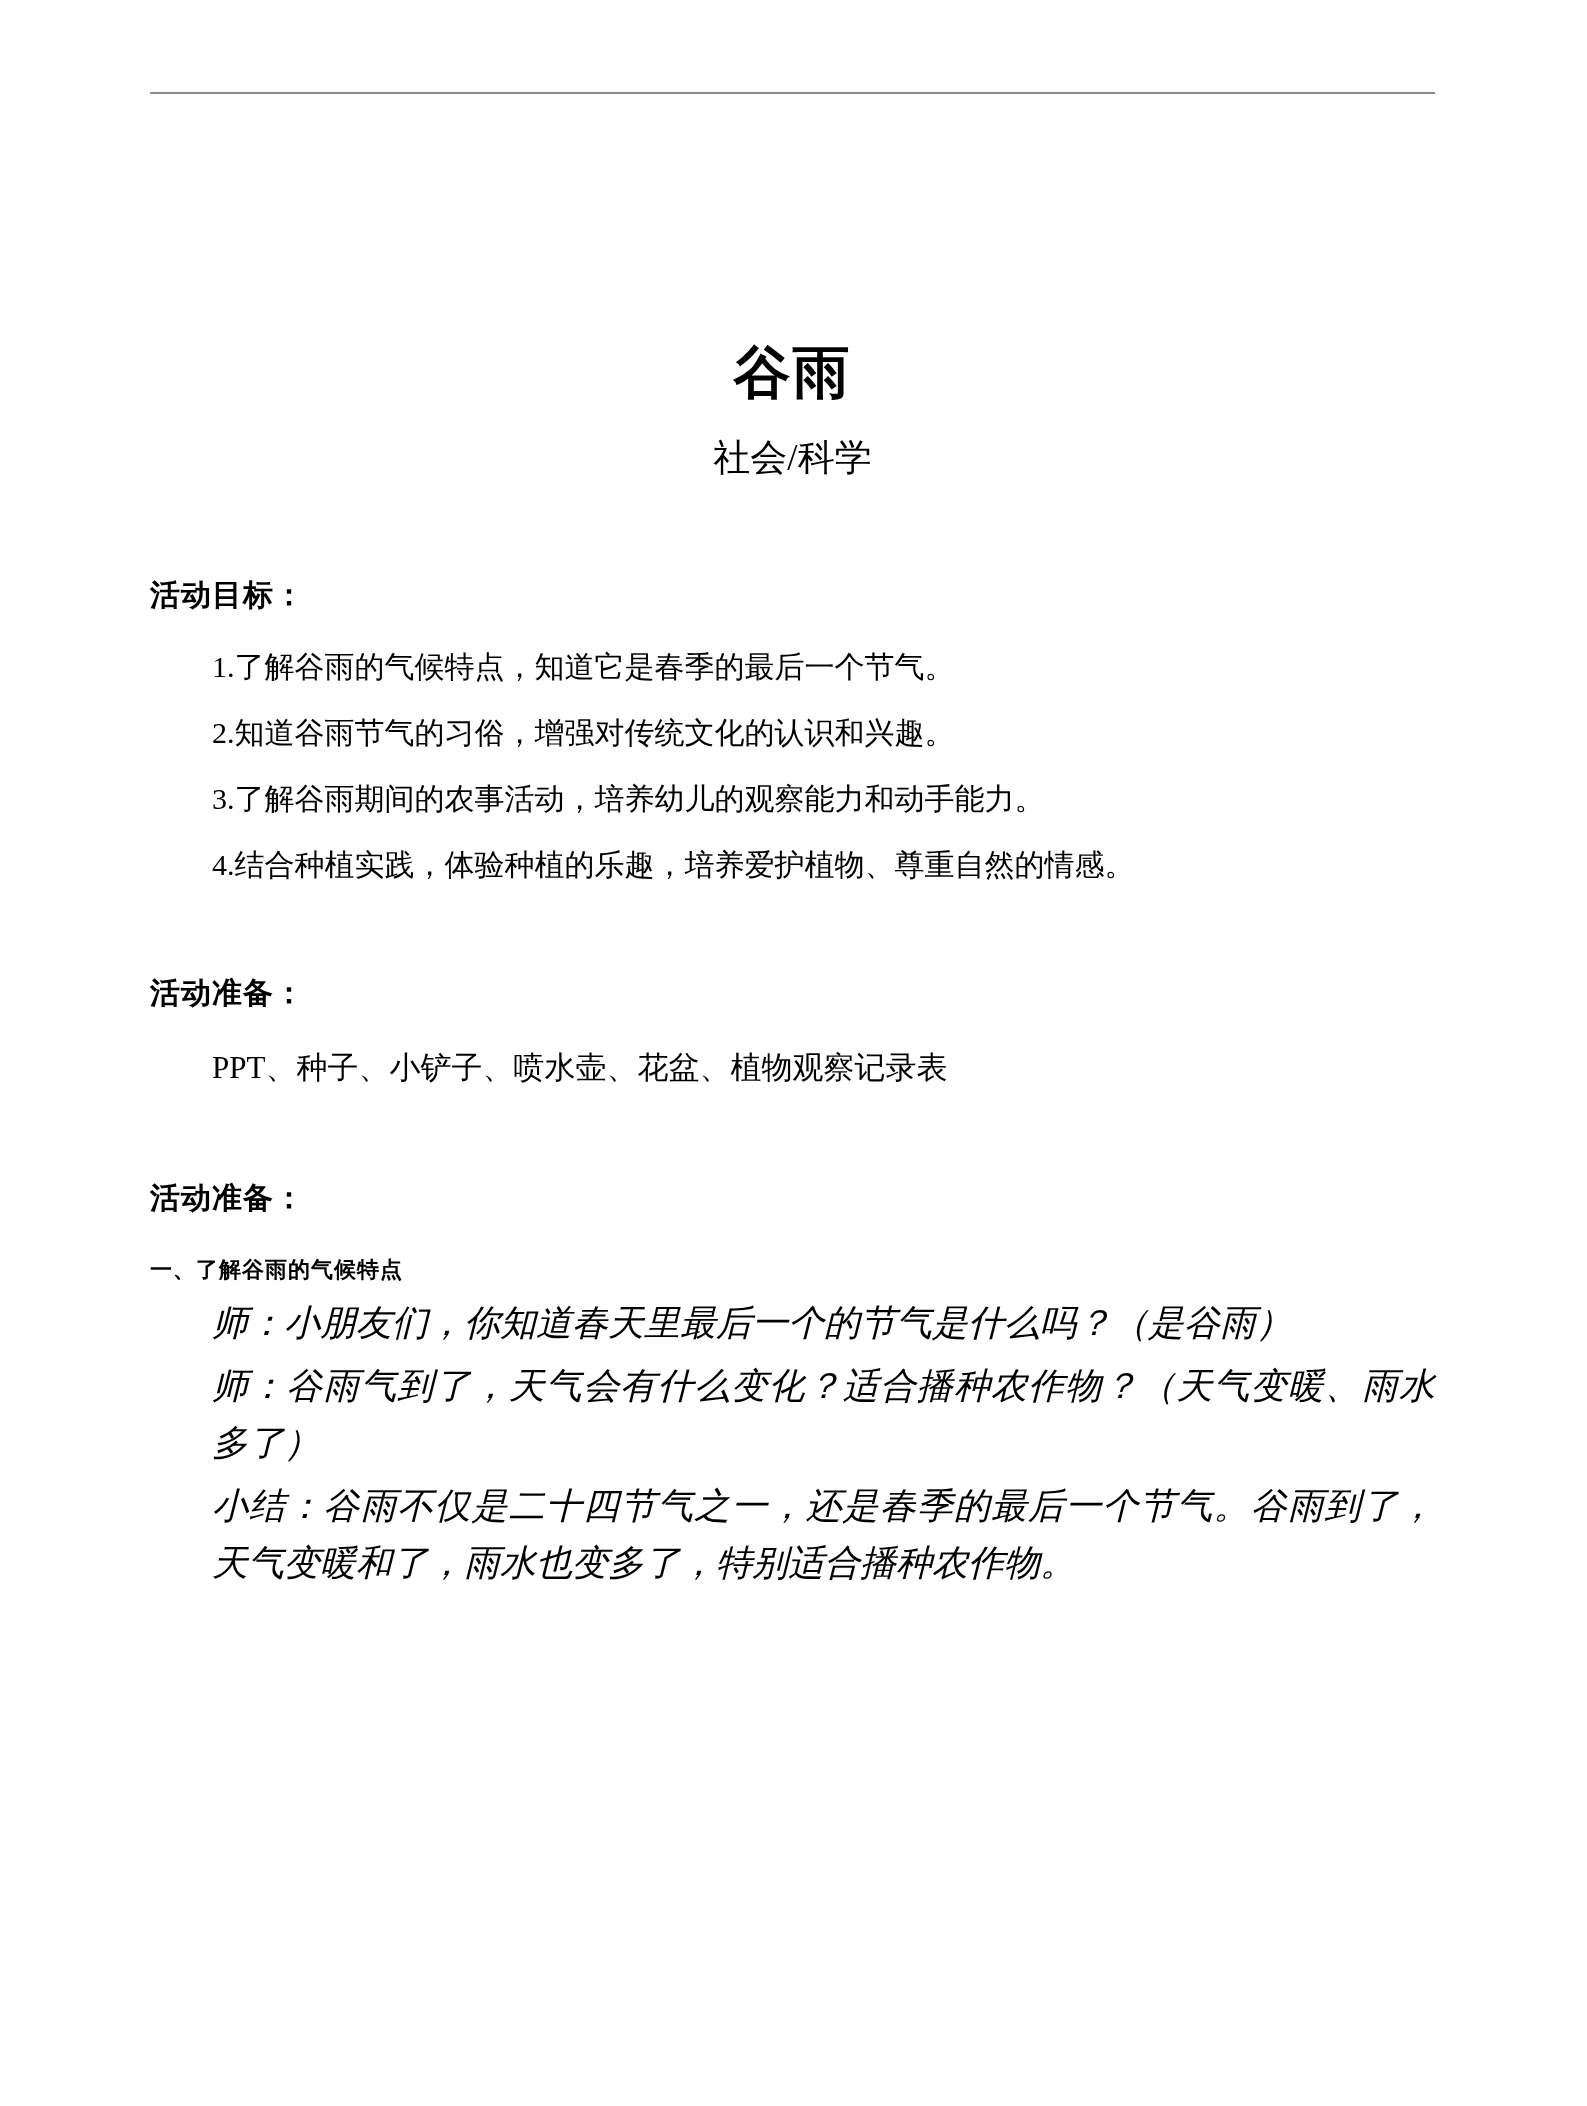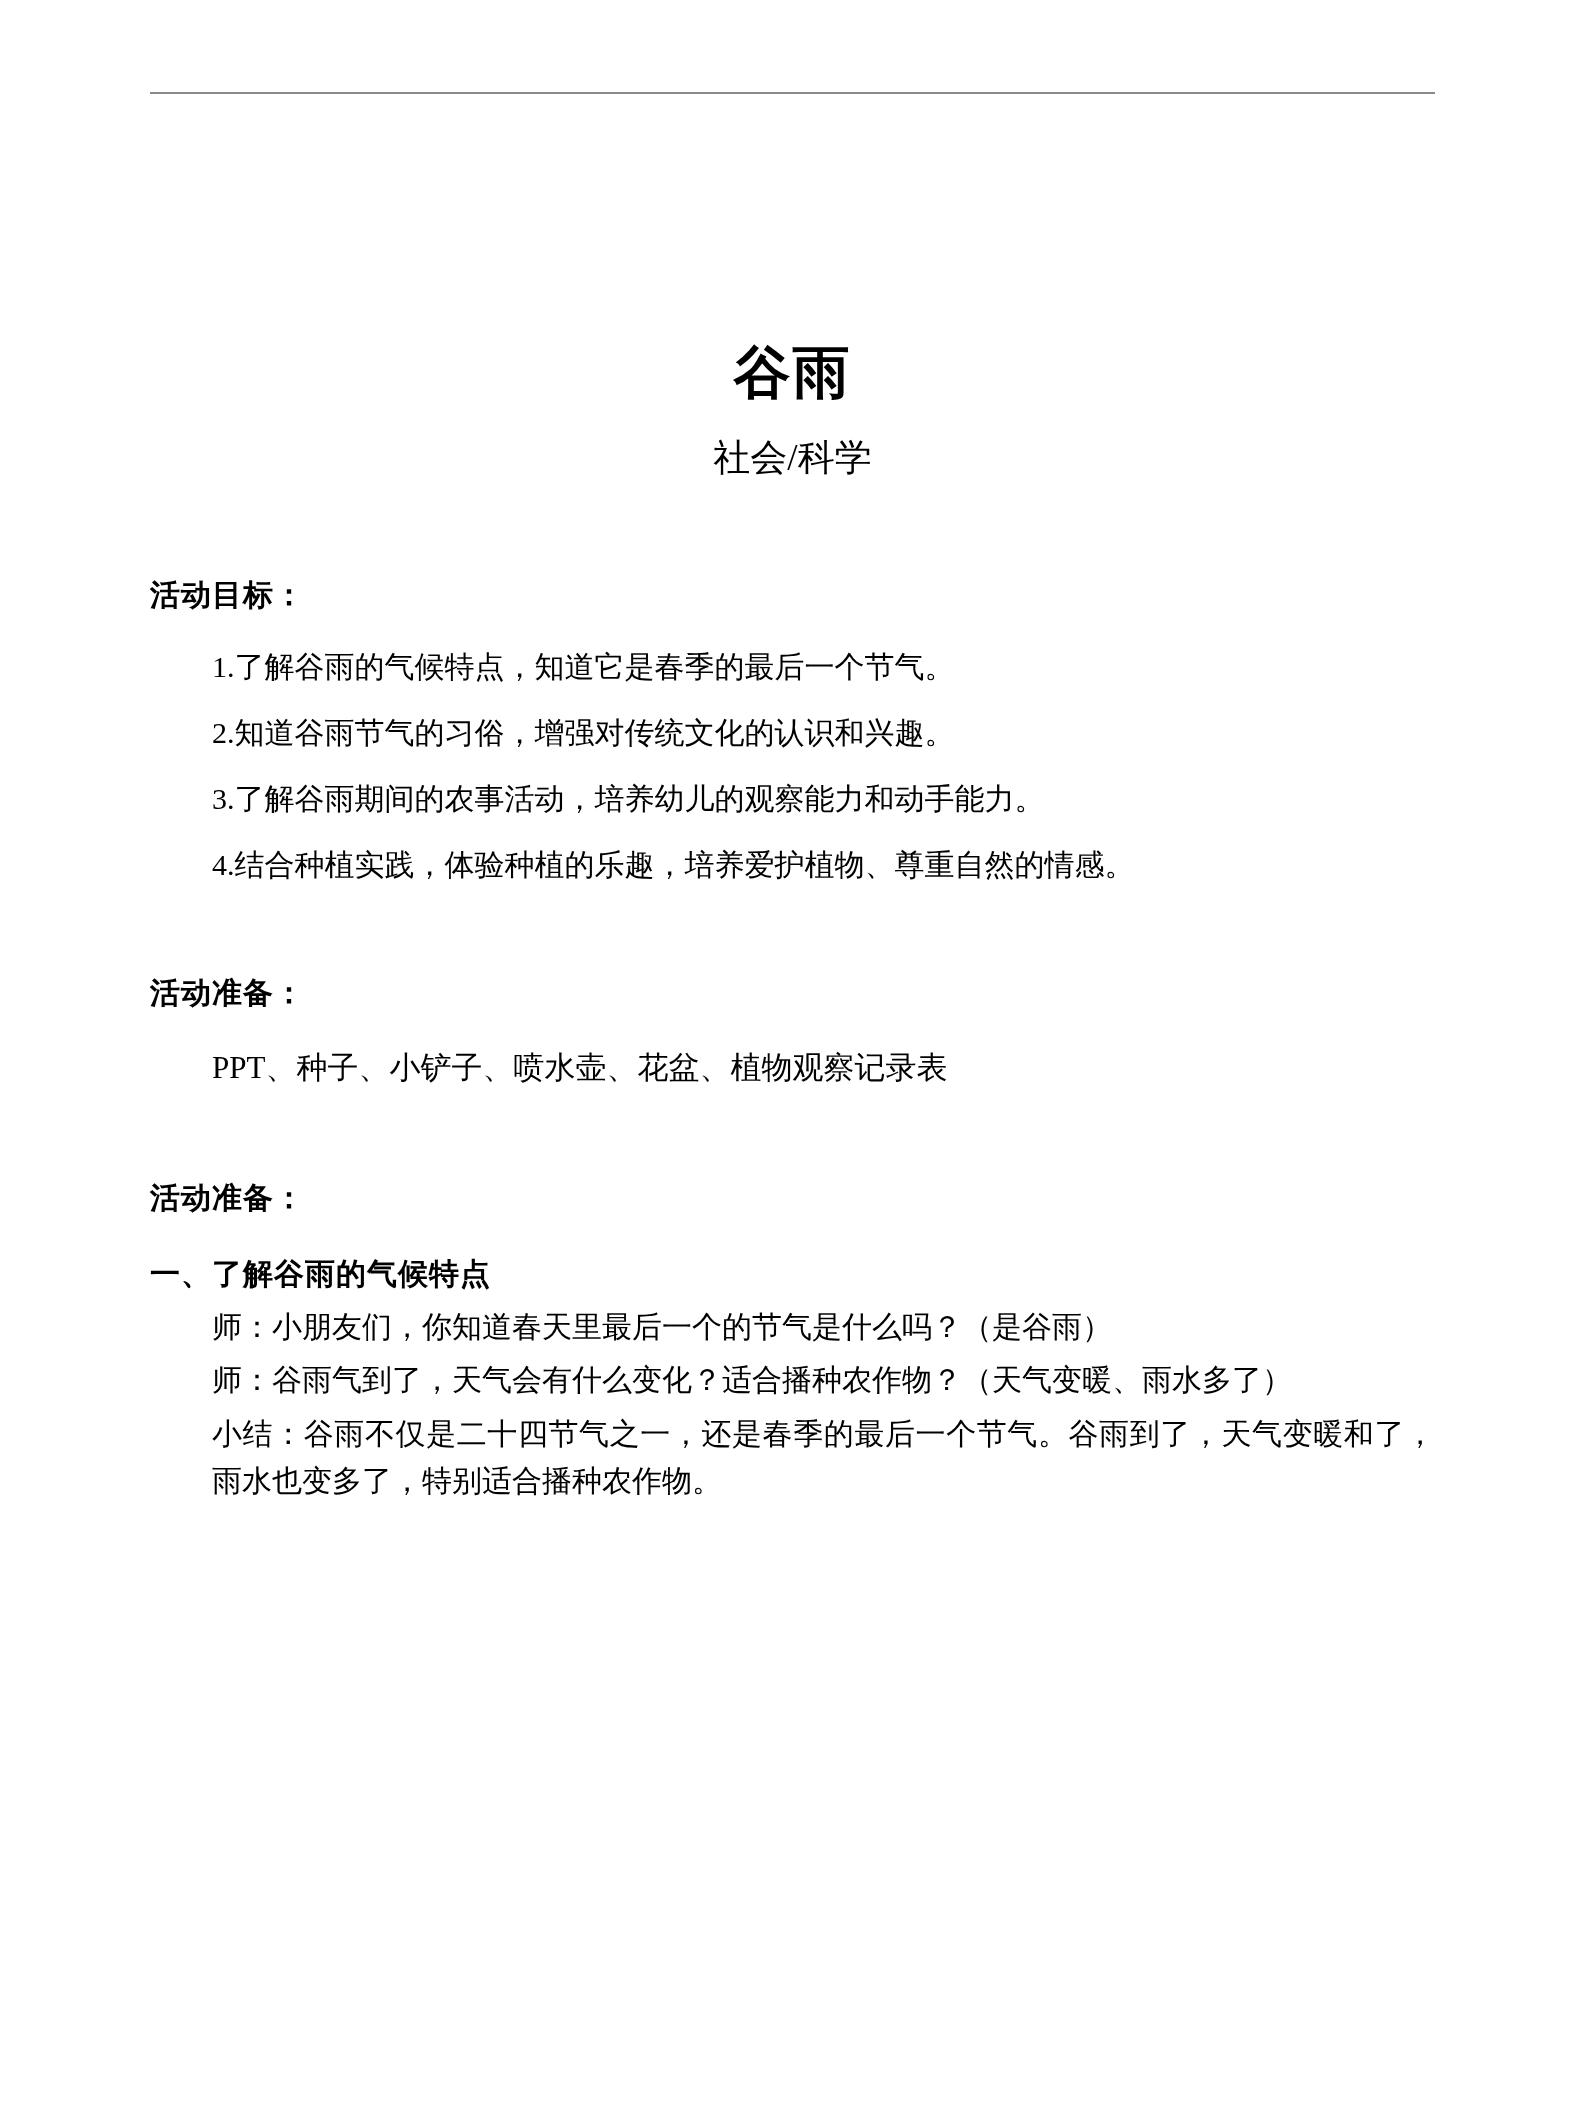--- a/index.html
+++ b/index.html
@@ -72,35 +72,36 @@
   }
   .numbered-list li:first-child { padding-top: 42px; }
   .prep-line {
     font-size: 31px;
     line-height: 1.0;
     padding-left: 62px;
     padding-top: 44px;
     white-space: nowrap;
   }
   .subsection-heading {
-    font-size: 30px;
+    font-size: 22px;
     font-weight: bold;
     line-height: 1.0;
     margin: 0;
     padding-top: 46px;
     letter-spacing: 1px;
   }
   .body-para {
-    font-size: 30px;
+    font-size: 36px;
     line-height: 1.58;
     margin: 0;
     padding-left: 62px;
     padding-top: 14px;
     text-align: justify;
     text-justify: inter-ideograph;
+    font-style: italic;
   }
   .body-para.tight { padding-top: 6px; }
 </style>
 </head>
 <body>
 
 <div class="page">
 
   <div class="header-rule"></div>
 

